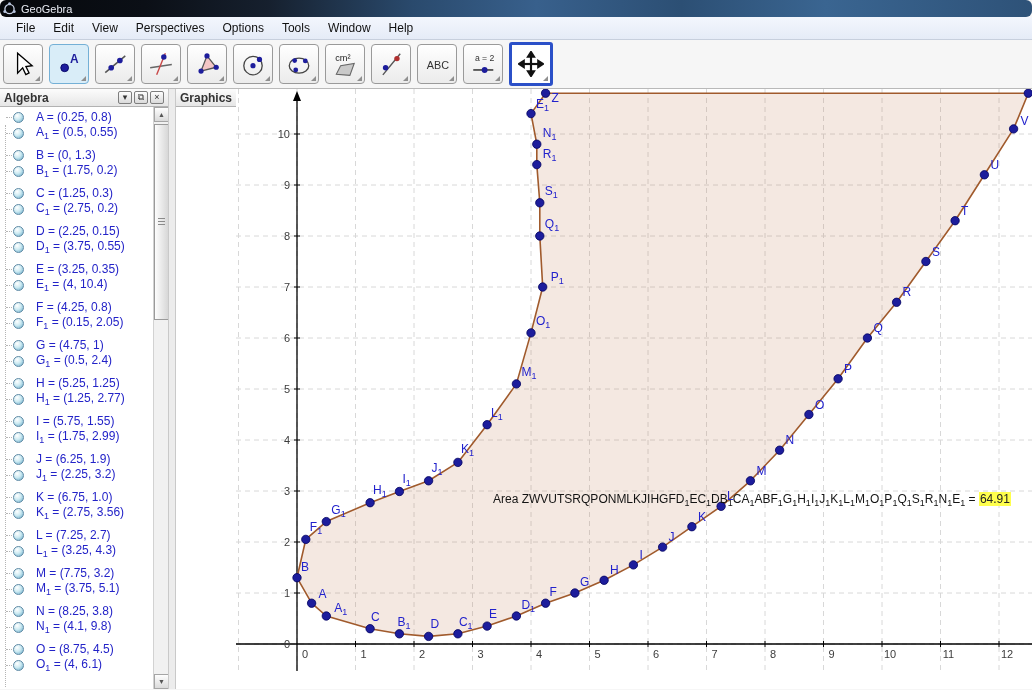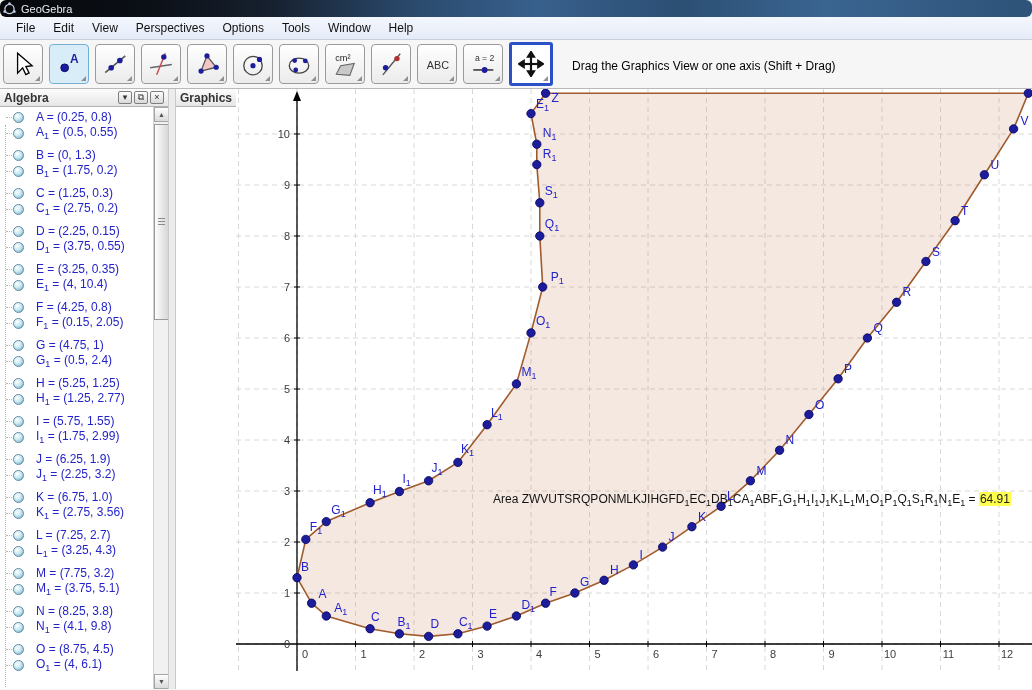--- a/index.html
+++ b/index.html
@@ -191,21 +191,20 @@
             <line x1="4.5" y1="12" x2="19.5" y2="12"></line>
             <polygon points="12,1 9.3,5.3 14.7,5.3"></polygon>
             <polygon points="12,23 9.3,18.7 14.7,18.7"></polygon>
             <polygon points="1,12 5.3,9.3 5.3,14.7"></polygon>
             <polygon points="23,12 18.7,9.3 18.7,14.7"></polygon>
           </g>
         </svg>
         <span class="corner"></span>
       </button>
       <div class="tool-help">
-      <div class="s">Drag the Graphics View or one axis (Shift + Drag)</div>
     </div>
   </div>
 
   <div class="main">
 
     <div class="algebra">
       <div class="panel-header">
         <span>Algebra</span>
         <span class="ph-btns" id="alg-header-btns">
             <button class="ph-btn">▾</button>

